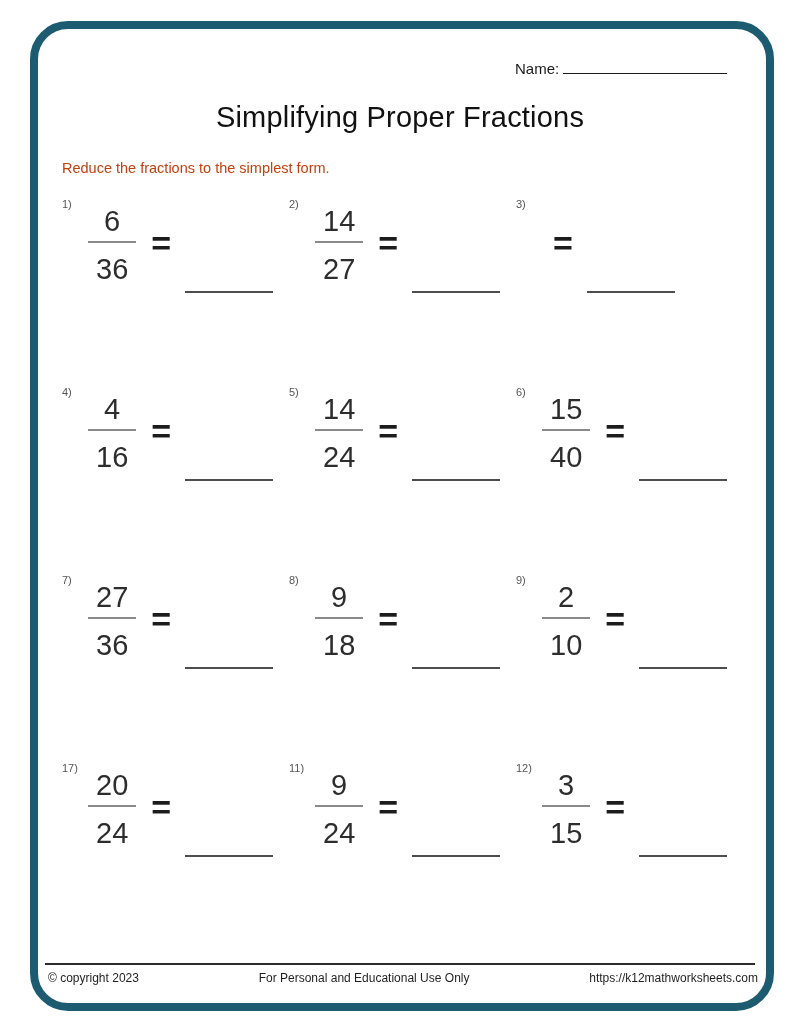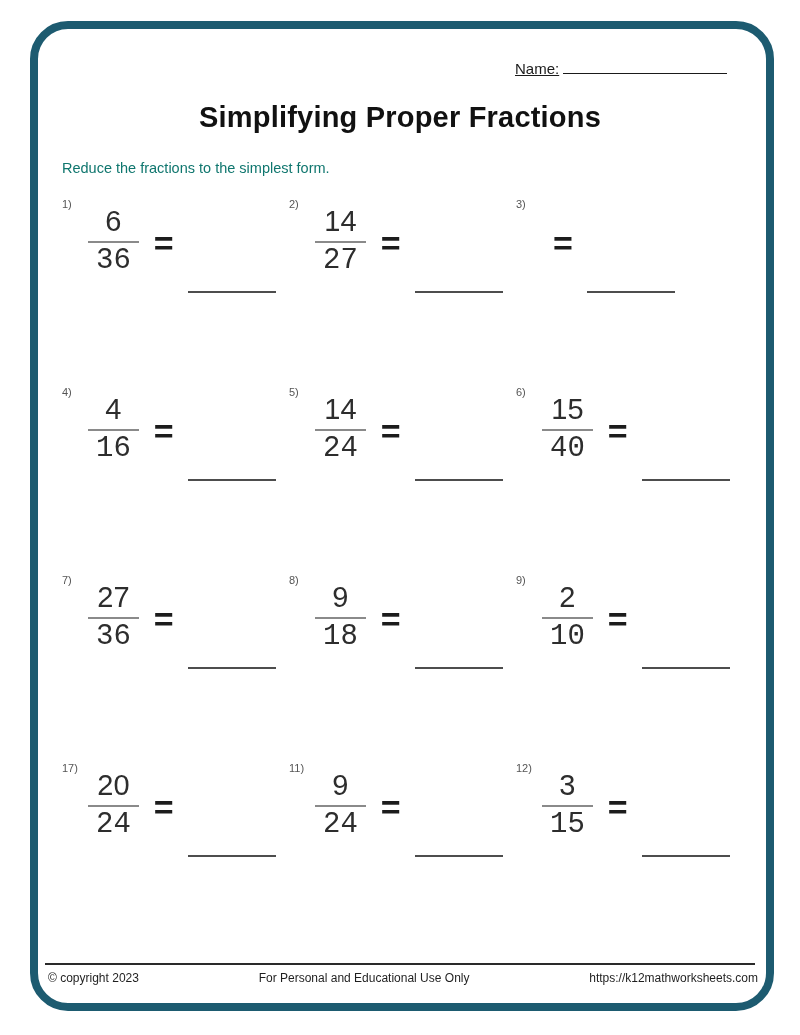--- a/index.html
+++ b/index.html
@@ -18,45 +18,44 @@
     border: 8px solid #1d5b70;
     border-radius: 38px;
     background: #ffffff;
   }
   .name-row {
     position: absolute;
     top: 58px; left: 515px;
     font-size: 15px;
     color: #1a1a1a;
     white-space: nowrap;
-    text-decoration: underline;
   }
   .name-line {
     display: inline-block;
     width: 164px;
     border-bottom: 1.5px solid #1a1a1a;
     height: 16px;
     margin-left: 4px;
     vertical-align: baseline;
   }
   .page-title {
     position: absolute;
     top: 101px; left: 0;
     width: 800px;
     text-align: center;
     font-size: 29px;
-    font-weight: bold;
+    font-weight: normal;
     color: #111111;
     letter-spacing: 0.2px;
   }
   .instruction {
     position: absolute;
     top: 160px; left: 62px;
     font-size: 14.5px;
-    color: #0f766e;
+    color: #c2410c;
   }
   .problems-grid {
     position: absolute;
     top: 197px; left: 62px;
     width: 690px;
     display: grid;
     grid-template-columns: 227px 227px 227px;
     row-gap: 96px;
   }
   .problem {
@@ -80,21 +79,21 @@
     margin-top: 7px;
     margin-left: 4px;
   }
   .frac-num, .frac-den {
     font-size: 29px;
     line-height: 34px;
     color: #2d2d2d;
     padding: 0 8px;
   }
   .frac-num { border-bottom: 2px solid #8a8a8a; padding-bottom: 3px; }
-  .frac-den { padding-top: 1px; font-family: Liberation Mono, monospace; }
+  .frac-den { padding-top: 9px; }
   .equals {
     font-size: 34px;
     font-weight: 700;
     color: #1c1c1c;
     align-self: center;
     margin-left: 15px;
     line-height: 1;
   }
   .answer-blank {
     display: inline-block;

